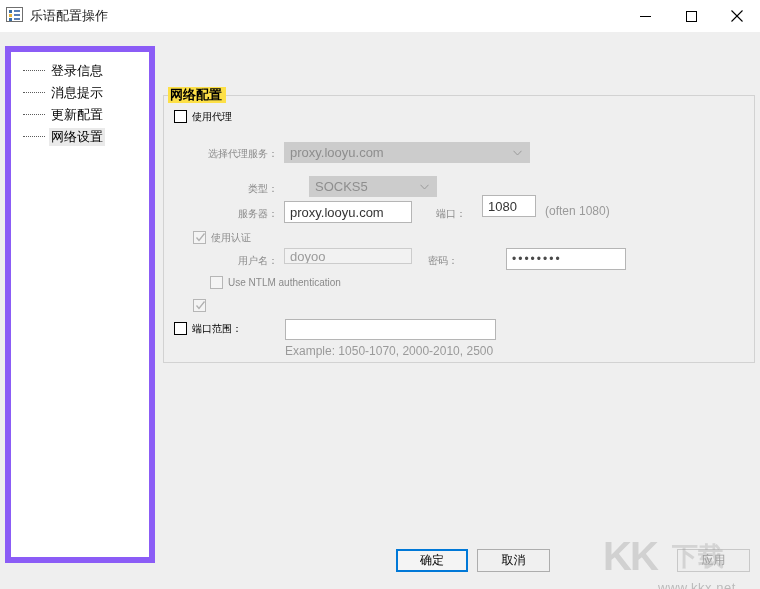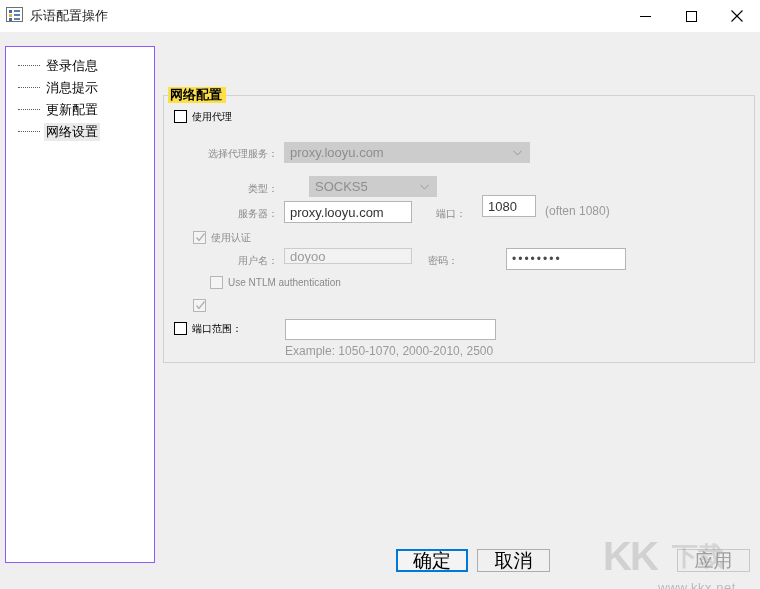--- a/index.html
+++ b/index.html
@@ -53,21 +53,21 @@
     font-family: "Liberation Sans", sans-serif;
   }
   .winbtn svg { display: block; }
 
   
   .tree {
     position: absolute;
     left: 5px; top: 46px;
     width: 150px; height: 517px;
     background: #ffffff;
-    border: 1px solid #8b5cf6;
+    border: 6px solid #8b5cf6;
     box-sizing: border-box;
   }
   .tree-item {
     position: absolute;
     left: 12px;
     height: 21px;
     display: flex; align-items: center;
     white-space: nowrap;
   }
   .tree-dash {
@@ -177,21 +177,21 @@
     margin-top: -3px;
     width: 9px; height: 6px;
   }
 
   
   .btn {
     position: absolute;
     box-sizing: border-box;
     background: #f0f0f0;
     border: 1px solid #adadad;
-    font-size: 19px;
+    font-size: 12px;
     color: #000;
     display: flex; align-items: center; justify-content: center;
     font-family: "Liberation Sans", sans-serif;
     padding: 0;
   }
   .btn.default {
     border: 2px solid #0078d7;
     background: #f4f4f4;
   }
   .btn.disabled {

